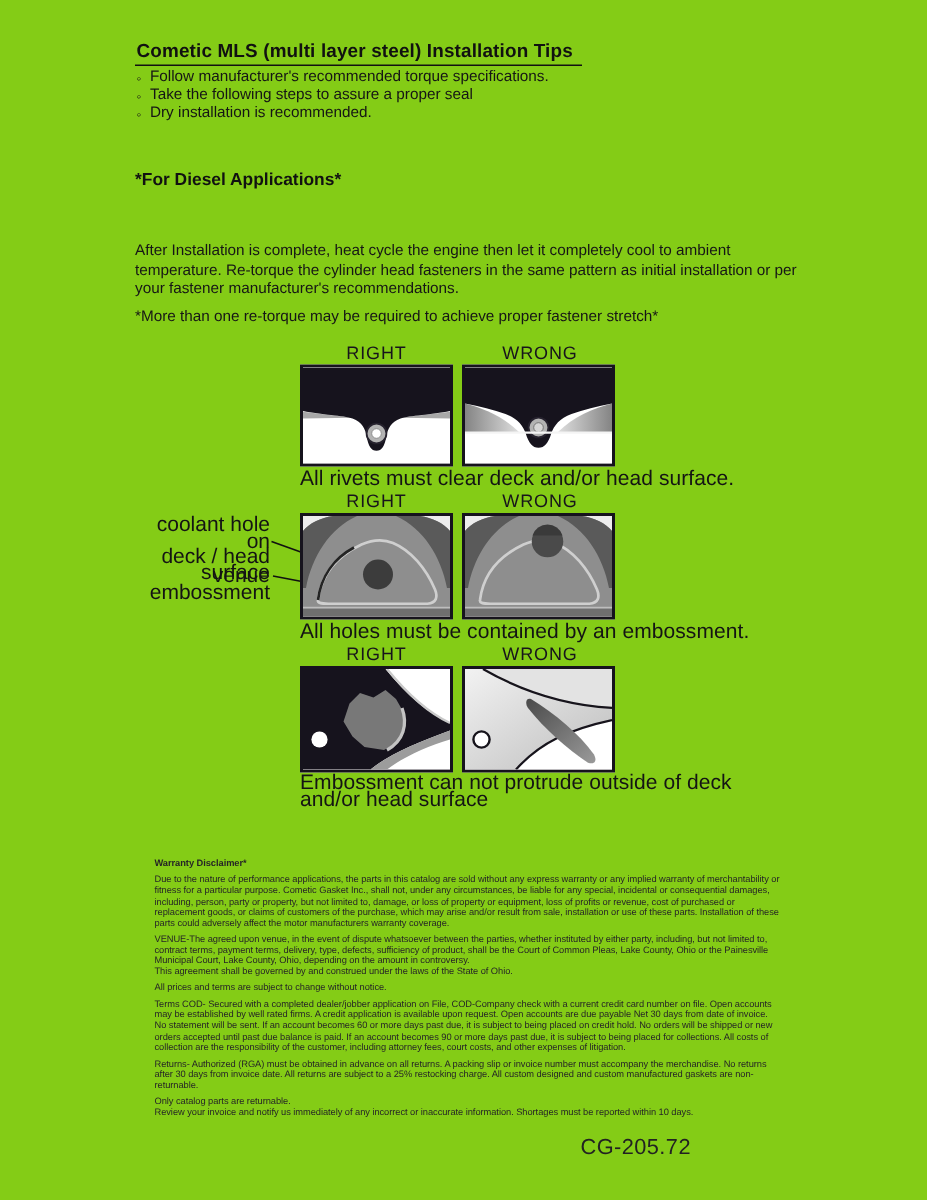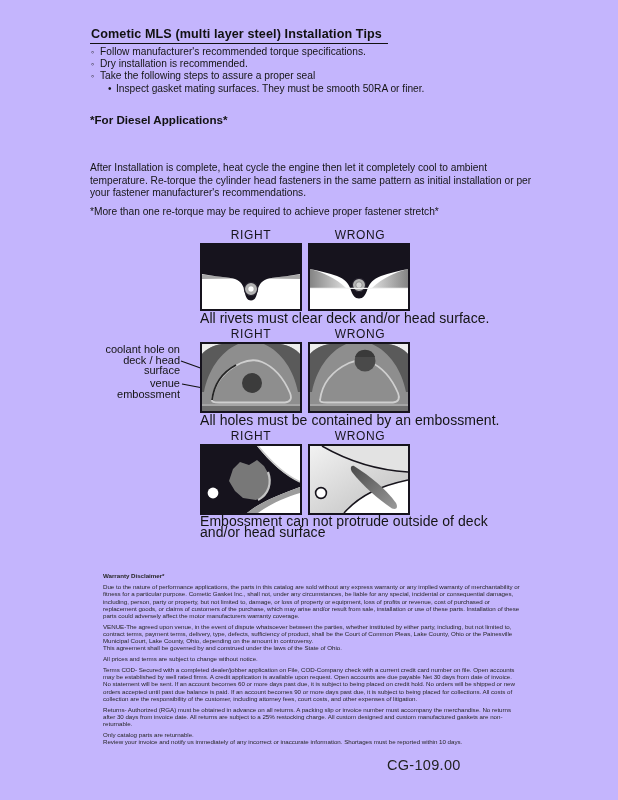--- a/index.html
+++ b/index.html
@@ -1,16 +1,16 @@
 <!DOCTYPE html>
 <html><head>
 <meta charset="utf-8">
 <style>
   html,body{margin:0;padding:0;background:#ffffff;}
-  #page{position:relative;width:618px;height:800px;background:#c4b5fd;overflow:hidden;
+  #page{position:relative;width:618px;height:800px;background:#84cc16;overflow:hidden;
         font-family:"Liberation Sans", sans-serif;color:#1a1a1a;}
   .abs{position:absolute;}
 
   
   #title{left:90px;top:27px;font-size:12.6px;font-weight:bold;color:#111;
          border-bottom:1.6px solid #111;padding:0 6px 2px 1px;letter-spacing:.1px;}
 
   
   #bullets{left:91px;top:46px;font-size:10.2px;line-height:12.2px;color:#151515;}
   .blt{white-space:nowrap;}
@@ -25,21 +25,21 @@
   #para2{top:162px;}
   #note{top:206px;}
 
   
   .rw-label{font-size:12px;letter-spacing:.6px;color:#17141c;transform:translateX(-50%);}
   .dbox{width:102px;height:68px;border:2px solid #16131d;box-sizing:border-box;background:#fff;}
   .dbox svg{display:block;}
   .caption{font-size:14px;color:#141414;line-height:11px;letter-spacing:.05px;}
 
   
-  #side-label-1, #side-label-2{left:88px;width:92px;text-align:right;font-size:11px;
+  #side-label-1, #side-label-2{left:88px;width:92px;text-align:right;font-size:14px;
       line-height:10.6px;color:#141414;}
   #side-label-1{top:344px;}
   #side-label-2{top:378px;}
 
   
   #legal{left:103px;top:572px;width:417px;font-size:6.2px;line-height:7.2px;
          color:#262626;letter-spacing:-.03px;}
   #legal .lp{margin:0 0 3.6px 0;}
   #legal-heading{font-weight:bold;margin:0 0 4px 0;}
 
@@ -47,23 +47,22 @@
 </style>
 </head>
 <body>
 
 <div id="page">
 
   <div id="title" class="abs">Cometic MLS (multi layer steel) Installation Tips</div>
 
   <div id="bullets" class="abs">
     <div class="blt"><span class="mark">◦</span><span>Follow manufacturer's recommended torque specifications.</span></div>
+    <div class="blt"><span class="mark">◦</span><span>Take the following steps to assure a proper seal</span></div>
     <div class="blt"><span class="mark">◦</span><span>Dry installation is recommended.</span></div>
-    <div class="blt"><span class="mark">◦</span><span>Take the following steps to assure a proper seal</span></div>
-    <div class="blt sub"><span class="mark">•</span><span>Inspect gasket mating surfaces.  They must be smooth 50RA or finer.</span></div>
   </div>
 
   <div id="diesel-heading" class="abs">*For Diesel Applications*</div>
   <div id="para2" class="abs para">After Installation is complete, heat cycle the engine then let it completely cool to ambient temperature. Re-torque the cylinder head fasteners in the same pattern as initial installation or per your fastener manufacturer's recommendations.</div>
   <div id="note" class="abs para">*More than one re-torque may be required to achieve proper fastener stretch*</div>
 
   <div class="abs rw-label" style="left:251px;top:228px;">RIGHT</div>
   <div class="abs rw-label" style="left:360px;top:228px;">WRONG</div>
 
   <div class="abs dbox" style="left:200px;top:243px;">
@@ -195,15 +194,15 @@
     <p class="lp">Due to the nature of performance applications, the parts in this catalog are sold without any express warranty or any implied warranty of merchantability or fitness for a particular purpose.  Cometic Gasket Inc., shall not, under any circumstances, be liable for any special, incidental or consequential damages, including, person, party or property, but not limited to, damage, or loss of property or equipment, loss of profits or revenue, cost of purchased or replacement goods, or claims of customers of the purchase, which may arise and/or result from sale, installation or use of these parts.  Installation of these parts could adversely affect the motor manufacturers warranty coverage.</p>
     <p class="lp"><span>VENUE-The agreed upon venue, in the event of dispute whatsoever between the parties, whether instituted by either party, including, but not limited to, contract terms, payment terms, delivery, type, defects, sufficiency of product, shall be the Court of Common Pleas, Lake County, Ohio or the Painesville Municipal Court, Lake County, Ohio, depending on the amount in controversy.</span><br>
       <span>This agreement shall be governed by and construed under the laws of the State of Ohio.</span></p>
     <p class="lp">All prices and terms are subject to change without notice.</p>
     <p class="lp">Terms COD- Secured with a completed dealer/jobber application on File, COD-Company check with a current credit card number on file.  Open accounts may be established by well rated firms.  A credit application is available upon request.  Open accounts are due payable Net 30 days from date of invoice.  No statement will be sent.  If an account becomes 60 or more days past due, it is subject to being placed on credit hold.  No orders will be shipped or new orders accepted until past due balance is paid.  If an account becomes 90 or more days past due, it is subject to being placed for collections.  All costs of collection are the responsibility of the customer, including attorney fees, court costs, and other expenses of litigation.</p>
     <p class="lp">Returns- Authorized (RGA) must be obtained in advance on all returns.  A packing slip or invoice number must accompany the merchandise.  No returns after 30 days from invoice date.  All returns are subject to a 25% restocking charge.  All custom designed and custom manufactured gaskets are non-returnable.</p>
     <p class="lp"><span>Only catalog parts are returnable.</span><br>
       <span>Review your invoice and notify us immediately of any incorrect or inaccurate information.  Shortages must be reported within 10 days.</span></p>
   </div>
 
-  <div id="page-num" class="abs">CG-109.00</div>
+  <div id="page-num" class="abs">CG-205.72</div>
 
 </div>
 
 </body></html>

